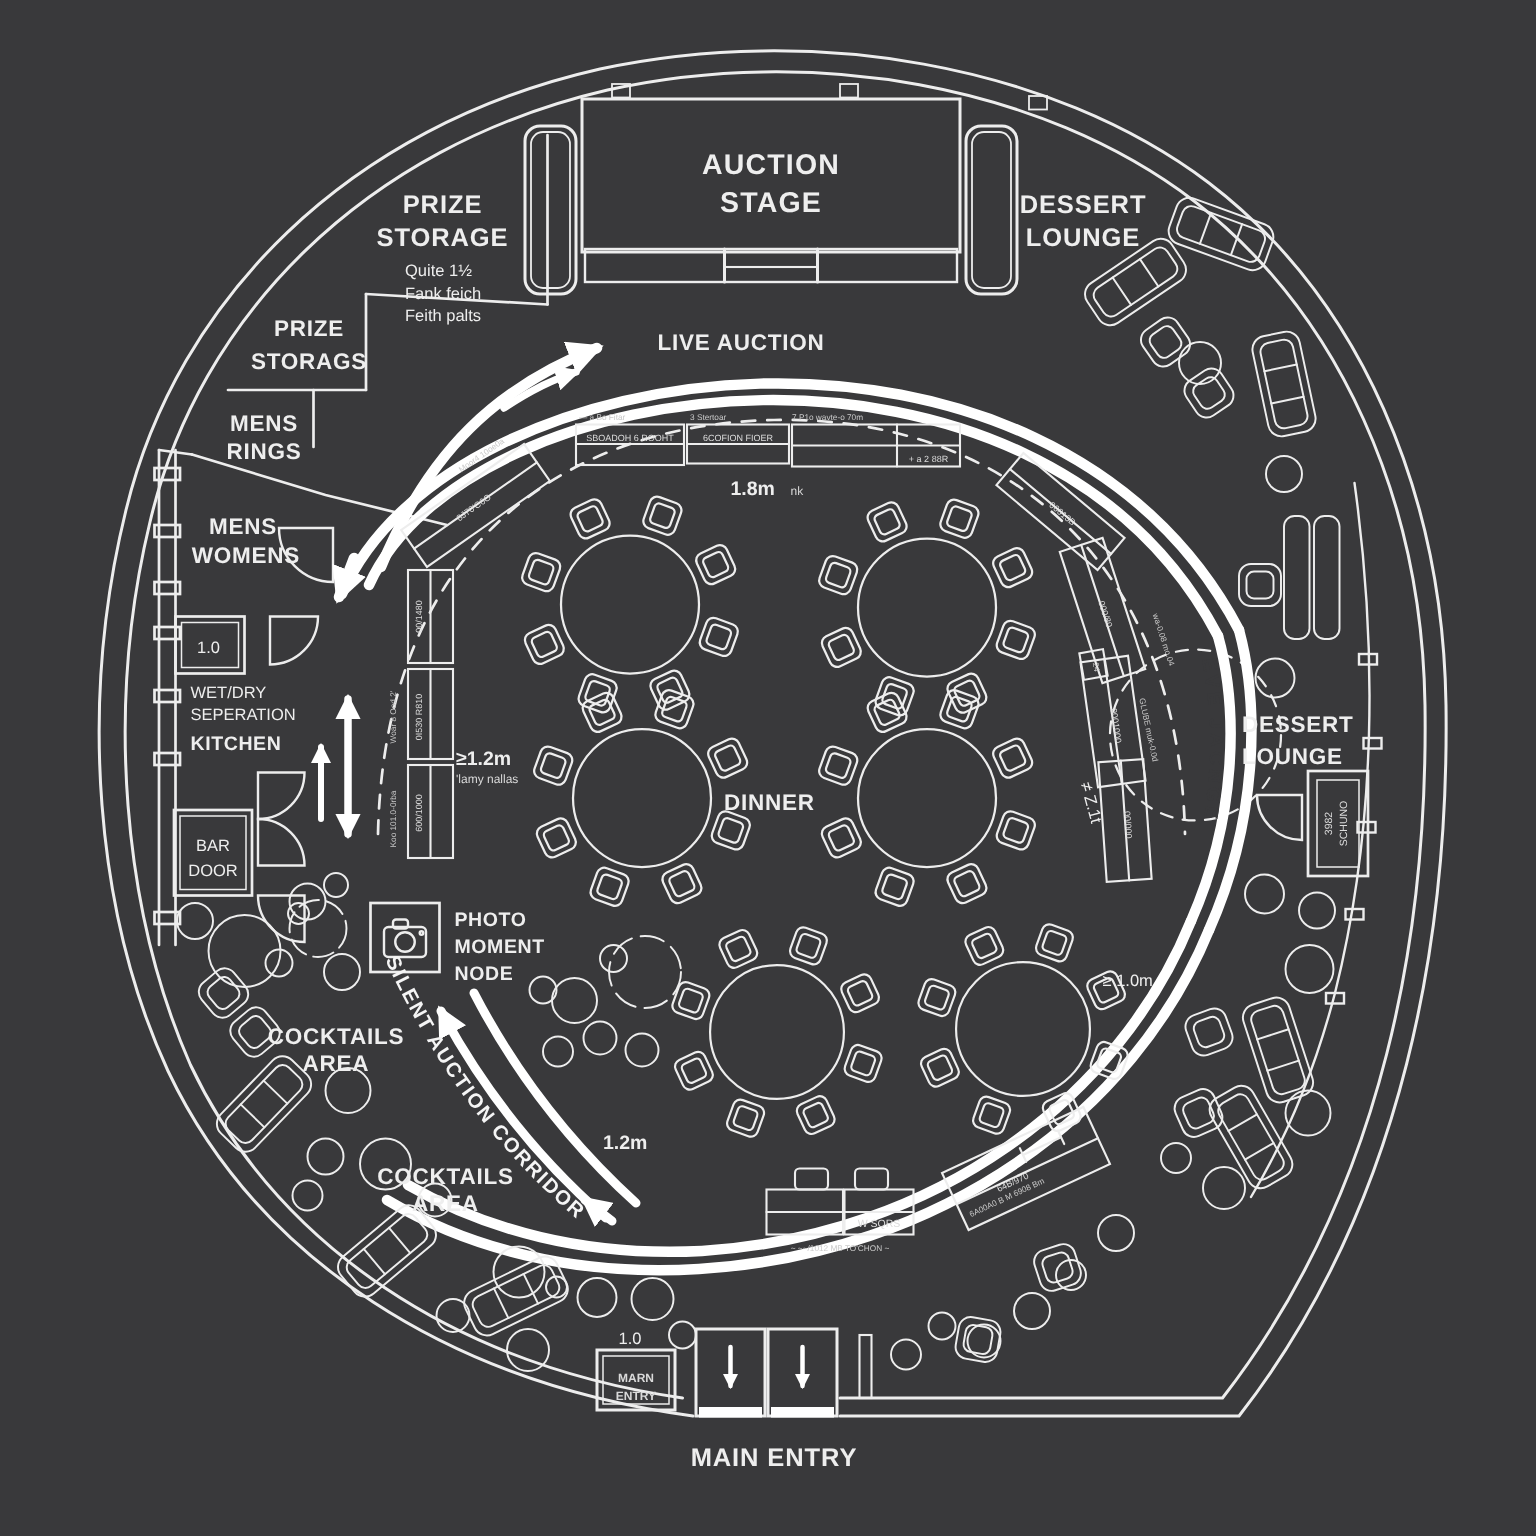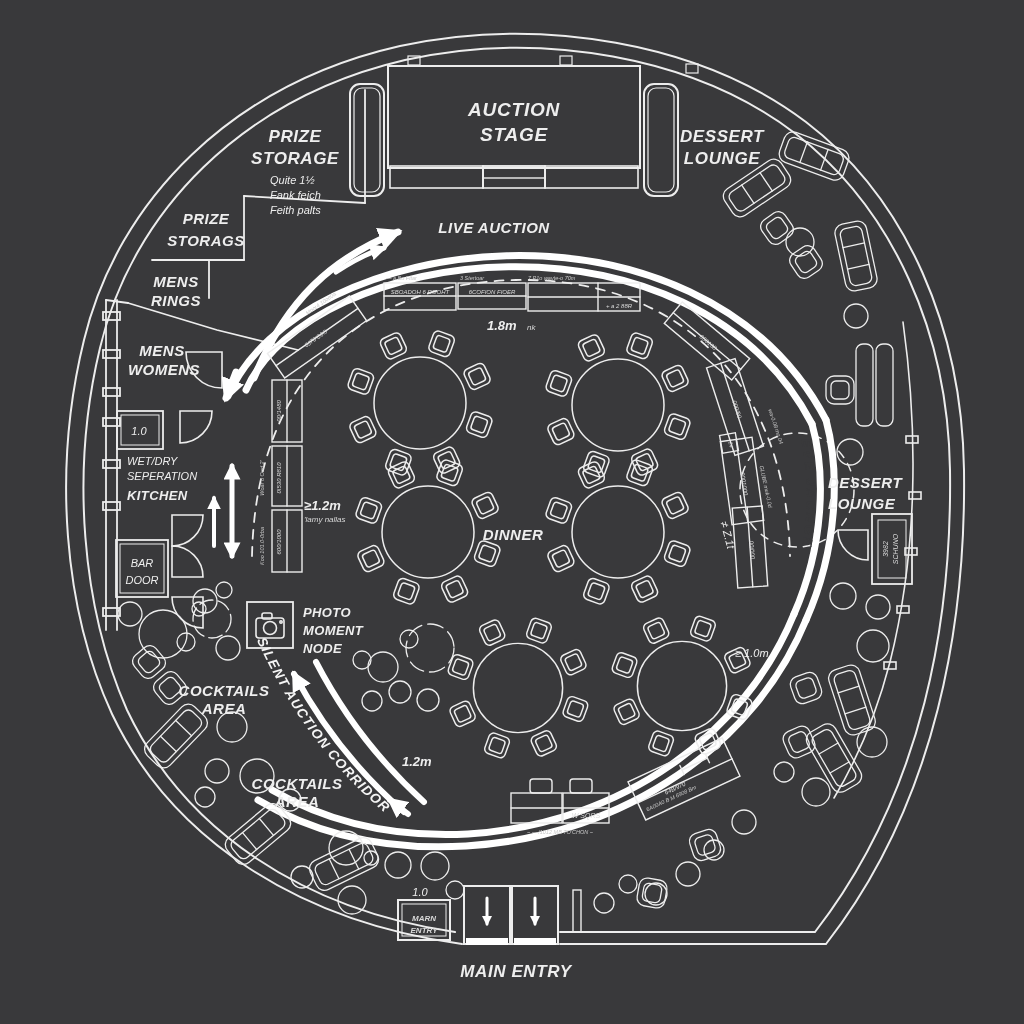--- a/index.html
+++ b/index.html
@@ -1,16 +1,16 @@
 <!DOCTYPE html>
 <html><head>
 <meta charset="utf-8">
 <style>
   html,body { margin:0; padding:0; background:#2f2f31; }
-  .plan-wrap { width:1024px; height:1024px; margin:0 auto; position:relative;font-style:italic; }
+  .plan-wrap { width:1024px; height:1024px; margin:0 auto; position:relative; }
   svg { display:block; font-family:"Liberation Sans", sans-serif; }
   svg text { fill:#eeeeee; stroke:none; }
   .t-xxl { font-size:19px; font-weight:600; letter-spacing:.8px; text-anchor:middle; }
   .t-xl  { font-size:17px; font-weight:600; letter-spacing:.6px; text-anchor:middle; }
   .t-lg  { font-size:15px; font-weight:600; letter-spacing:.5px; text-anchor:middle; }
   .t-md  { font-size:13px; font-weight:600; letter-spacing:.4px; }
   .t-sm  { font-size:11px; font-weight:400; }
   .t-dim { font-size:13px; font-weight:600; }
   .t-xs  { font-size:8px;  fill:#d9d9d9; }
   .t-tiny  { font-size:6px; text-anchor:middle; fill:#dcdcdc; }

